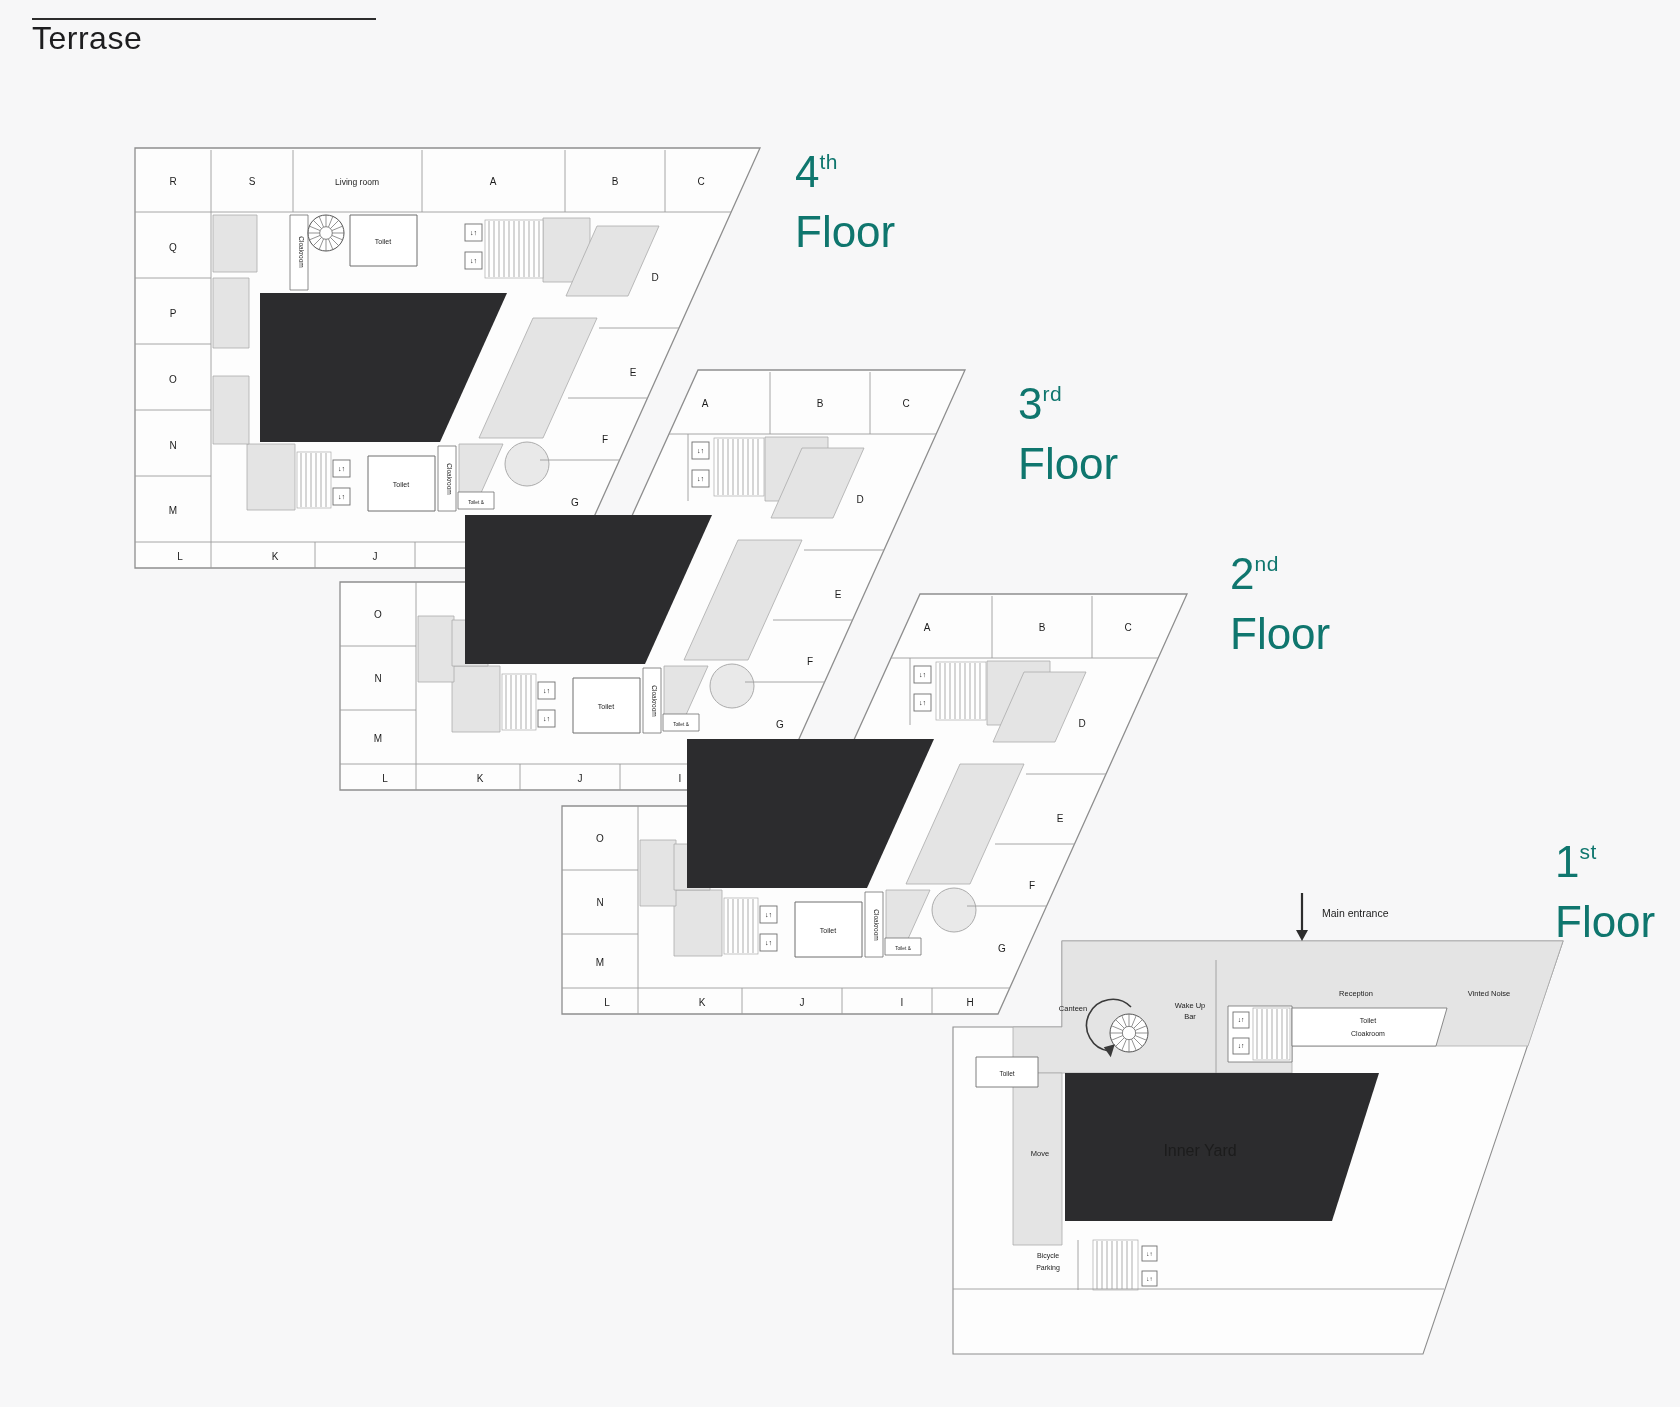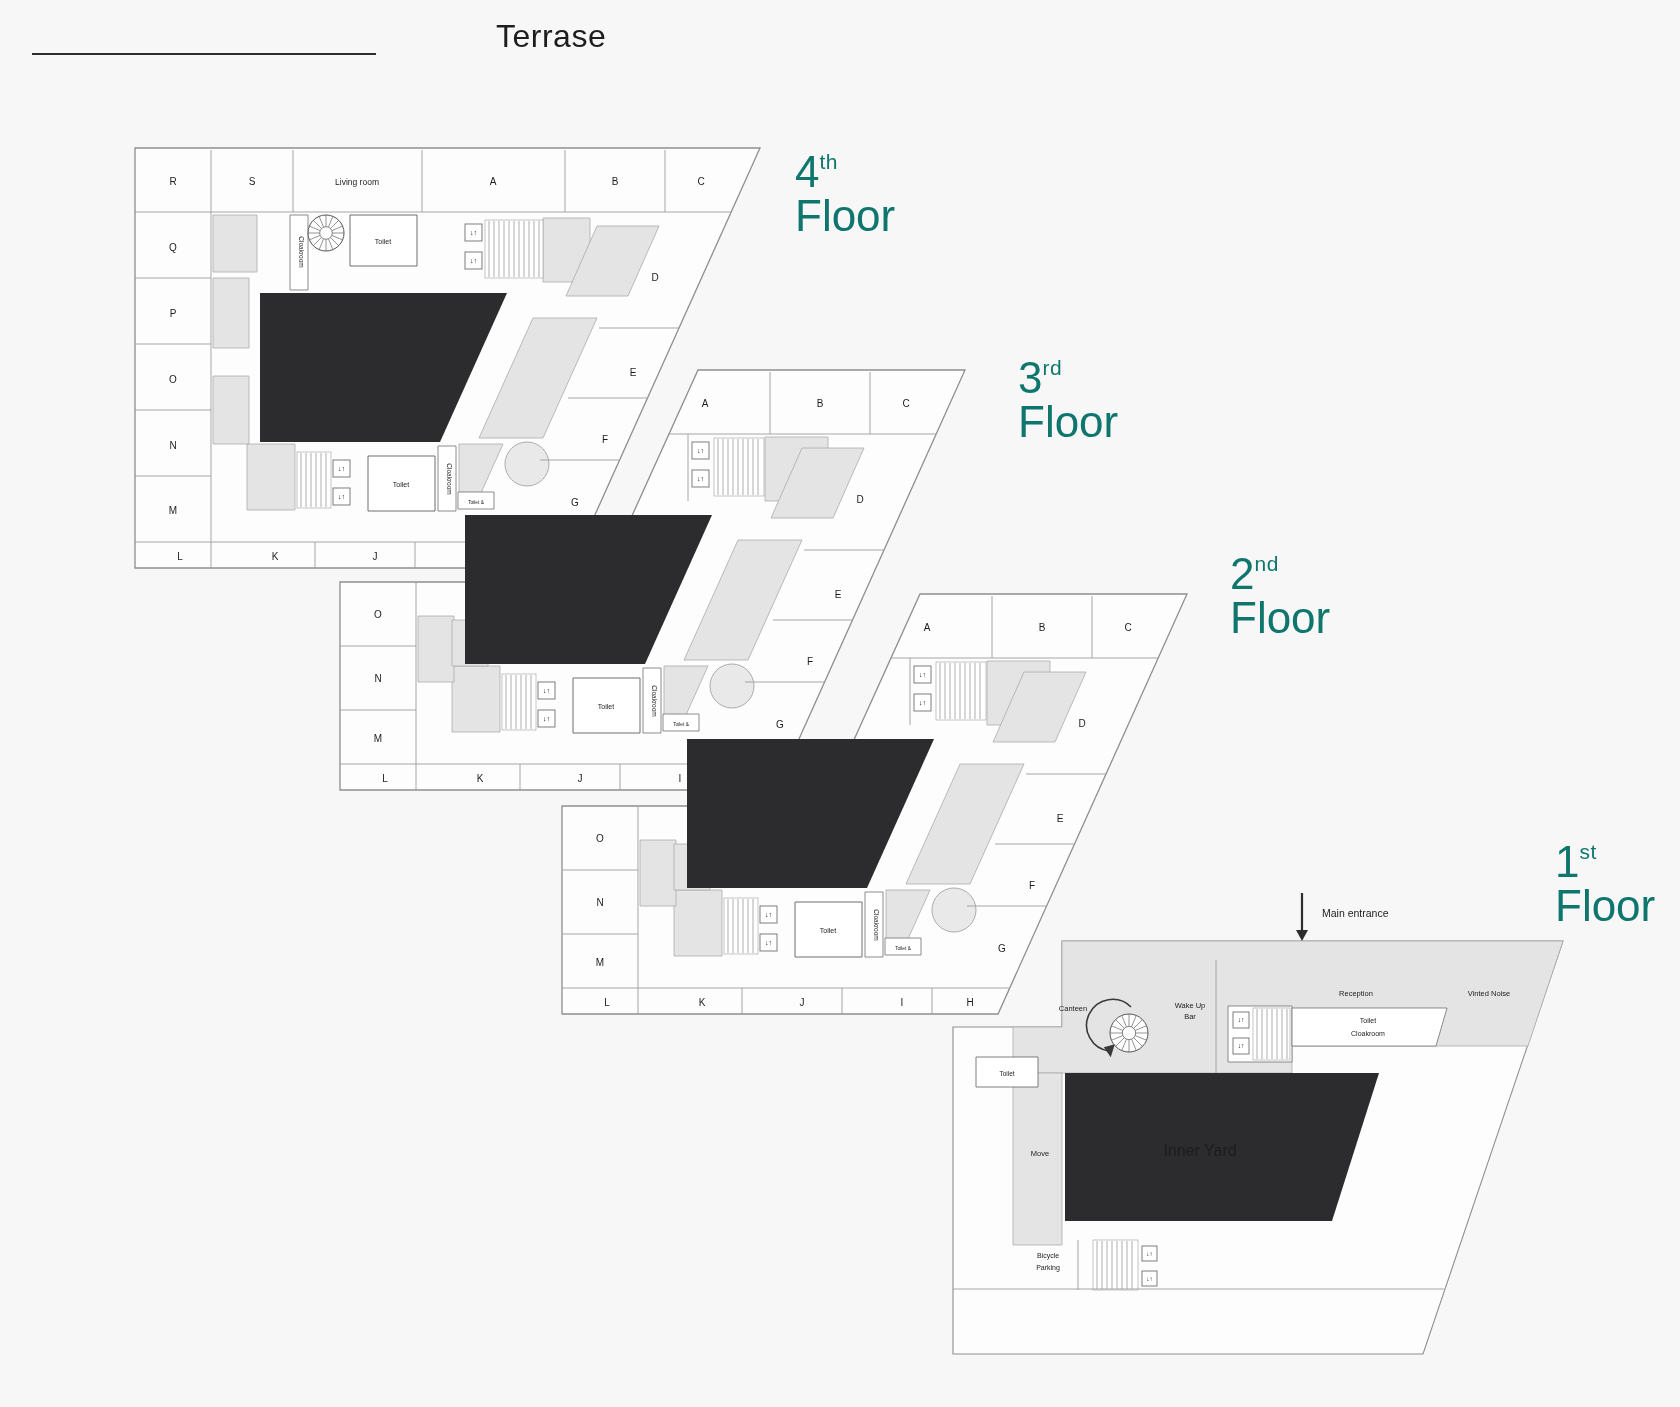--- a/index.html
+++ b/index.html
@@ -1,26 +1,26 @@
 <!DOCTYPE html>
 <html><head>
 <meta charset="utf-8">
 <style>
   html,body{margin:0;padding:0;background:#f7f7f8;}
   .canvas{position:relative;width:1680px;height:1407px;background:#f7f7f8;overflow:hidden;
           font-family:"Liberation Sans",sans-serif;color:#1d1d1f;}
   svg{position:absolute;left:0;top:0;}
   svg text{font-family:"Liberation Sans",sans-serif;fill:#1c1c1c;}
-  .terrase{position:absolute;left:32px;top:18px;display:flex;align-items:flex-end;}
+  .terrase{position:absolute;left:32px;top:18px;display:flex;align-items:flex-start;flex-direction:column;}
   .terrase .rule{display:inline-block;width:344px;height:2px;background:#2d2d2d;margin-right:120px;}
   .terrase .t-label{font-size:32px;letter-spacing:.5px;color:#1d1d1f;}
   .floor-label{position:absolute;line-height:1.0;color:#0f766e;}
   .fl-num{font-size:44px;}
   .fl-sup{font-size:21px;vertical-align:18px;letter-spacing:.5px;}
-  .fl-word{font-size:44px;margin-top:0;}
+  .fl-word{font-size:44px;margin-top:16px;}
 </style>
 </head>
 <body>
 
 <div class="canvas">
 
   <svg id="plan" viewBox="0 0 1680 1407" width="1680" height="1407">
       <g transform="translate(135,148)">
         <polygon points="0,0 625,0 436,420 0,420" fill="#fdfdfd" stroke="#8e8e8e" stroke-width="1.3"></polygon>
         <polygon points="78,67 122,67 122,124 78,124" fill="#e4e4e4" stroke="#ababab" stroke-width="0.8"></polygon>
@@ -350,21 +350,21 @@
 
   <div class="terrase">
     <span class="rule"></span>
     <span class="t-label">Terrase</span>
   </div>
 
   <div class="floor-label" style="left:795px;top:150px">
     <div><span class="fl-num">4</span><sup class="fl-sup">th</sup></div>
     <div class="fl-word">Floor</div>
   </div>
-  <div class="floor-label" style="left:1018px;top:356px">
+  <div class="floor-label" style="left:1018px;top:382px">
     <div><span class="fl-num">3</span><sup class="fl-sup">rd</sup></div>
     <div class="fl-word">Floor</div>
   </div>
   <div class="floor-label" style="left:1230px;top:552px">
     <div><span class="fl-num">2</span><sup class="fl-sup">nd</sup></div>
     <div class="fl-word">Floor</div>
   </div>
   <div class="floor-label" style="left:1555px;top:840px">
     <div><span class="fl-num">1</span><sup class="fl-sup">st</sup></div>
     <div class="fl-word">Floor</div>

